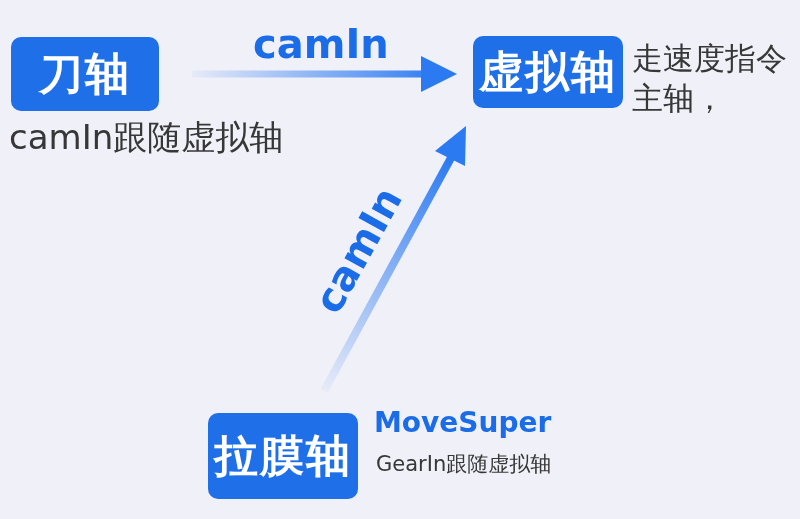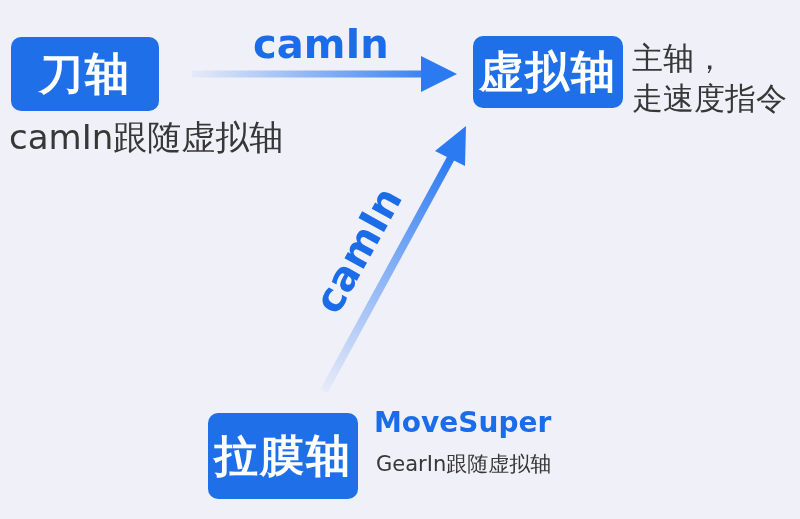--- a/index.html
+++ b/index.html
@@ -107,22 +107,22 @@
 
   <div class="node" id="node-knife">刀轴</div>
 
   <div class="caption" id="caption-knife">camIn跟随虚拟轴</div>
 
   <div class="edge-label" id="label-h">camIn</div>
 
   <div class="node" id="node-virtual">虚拟轴</div>
 
   <div class="caption" id="caption-virtual">
+    <div>走速度指令</div>
     <div>主轴，</div>
-    <div>走速度指令</div>
   </div>
 
   <div class="edge-label" id="label-d">camIn</div>
 
   <div class="node" id="node-film">拉膜轴</div>
 
   <div class="method" id="method-film">MoveSuper</div>
 
   <div class="caption" id="caption-film">GearIn跟随虚拟轴</div>
 

